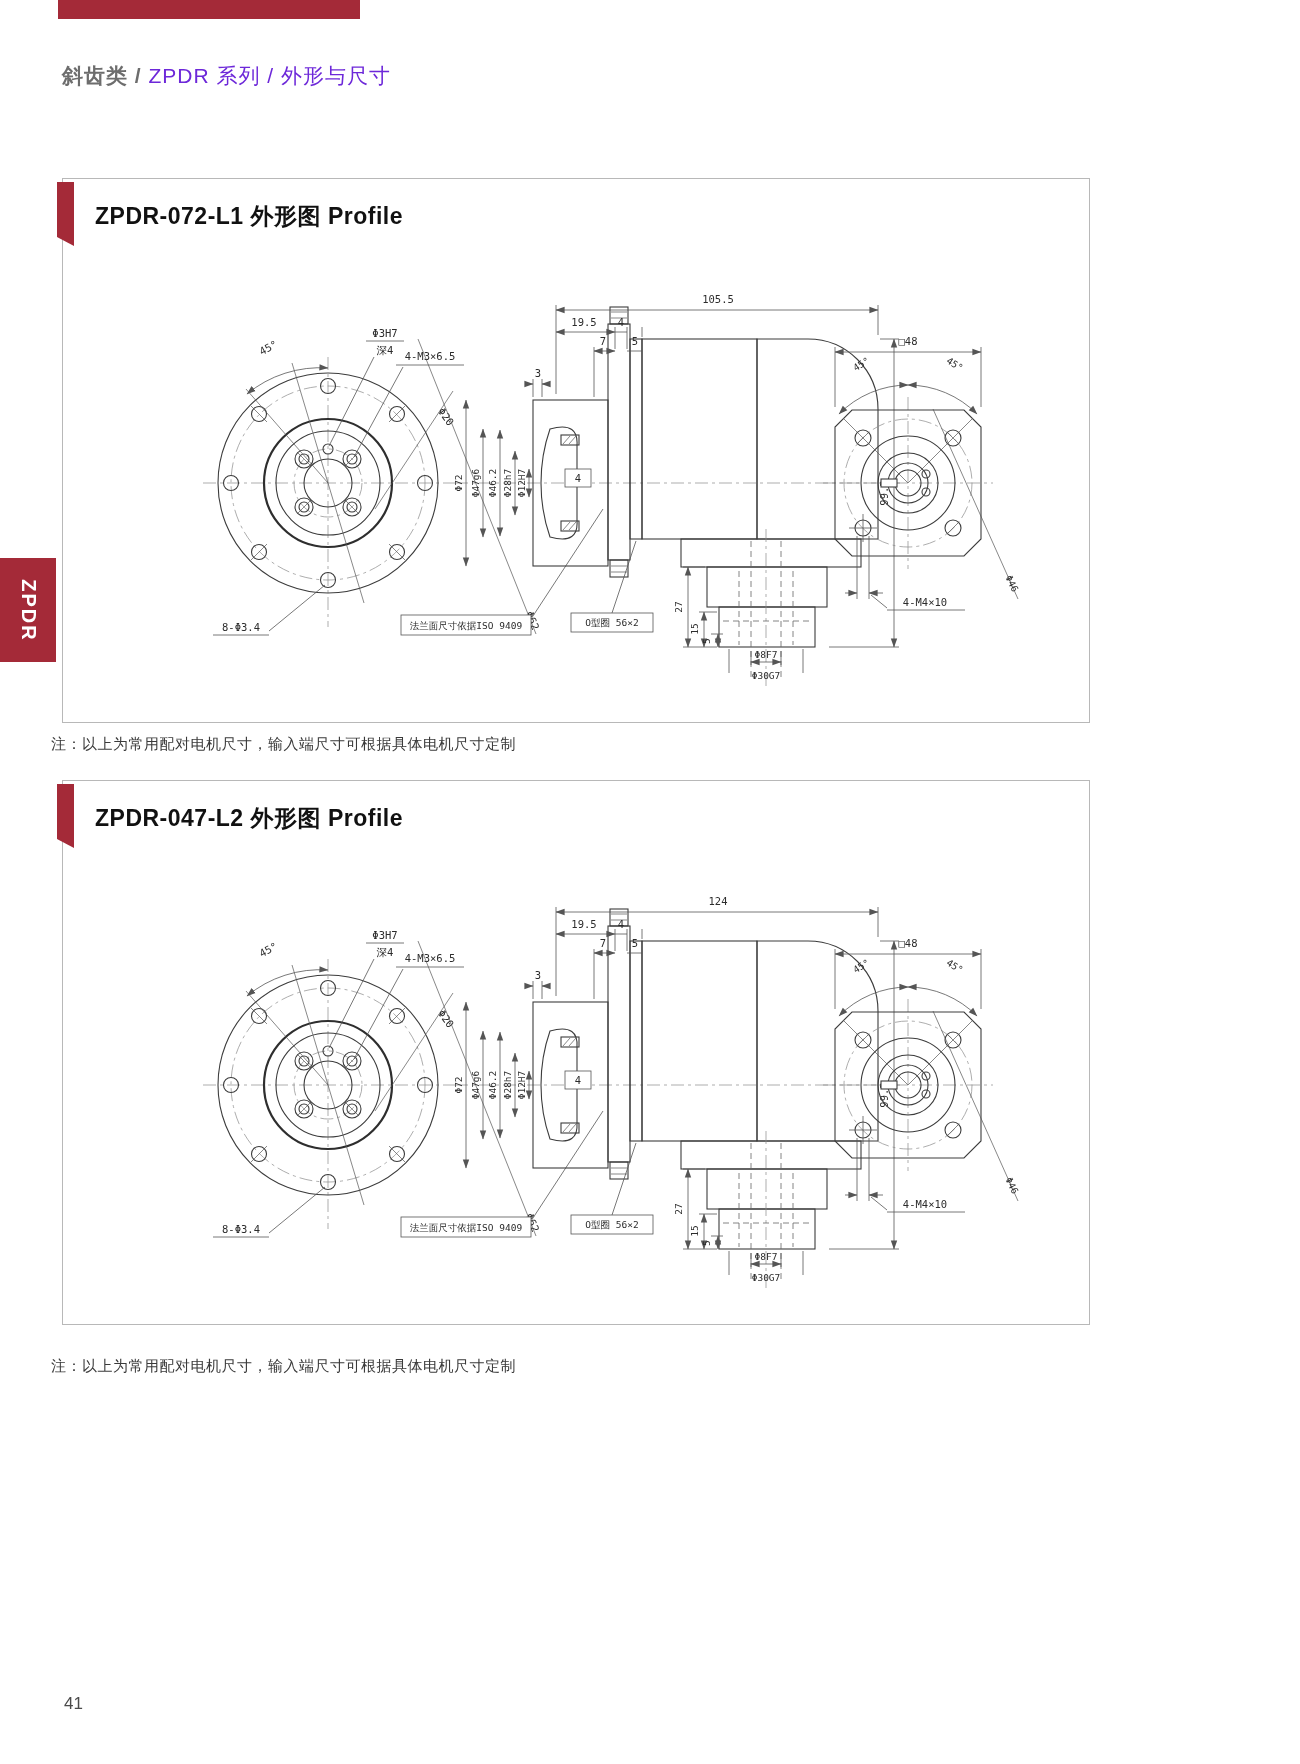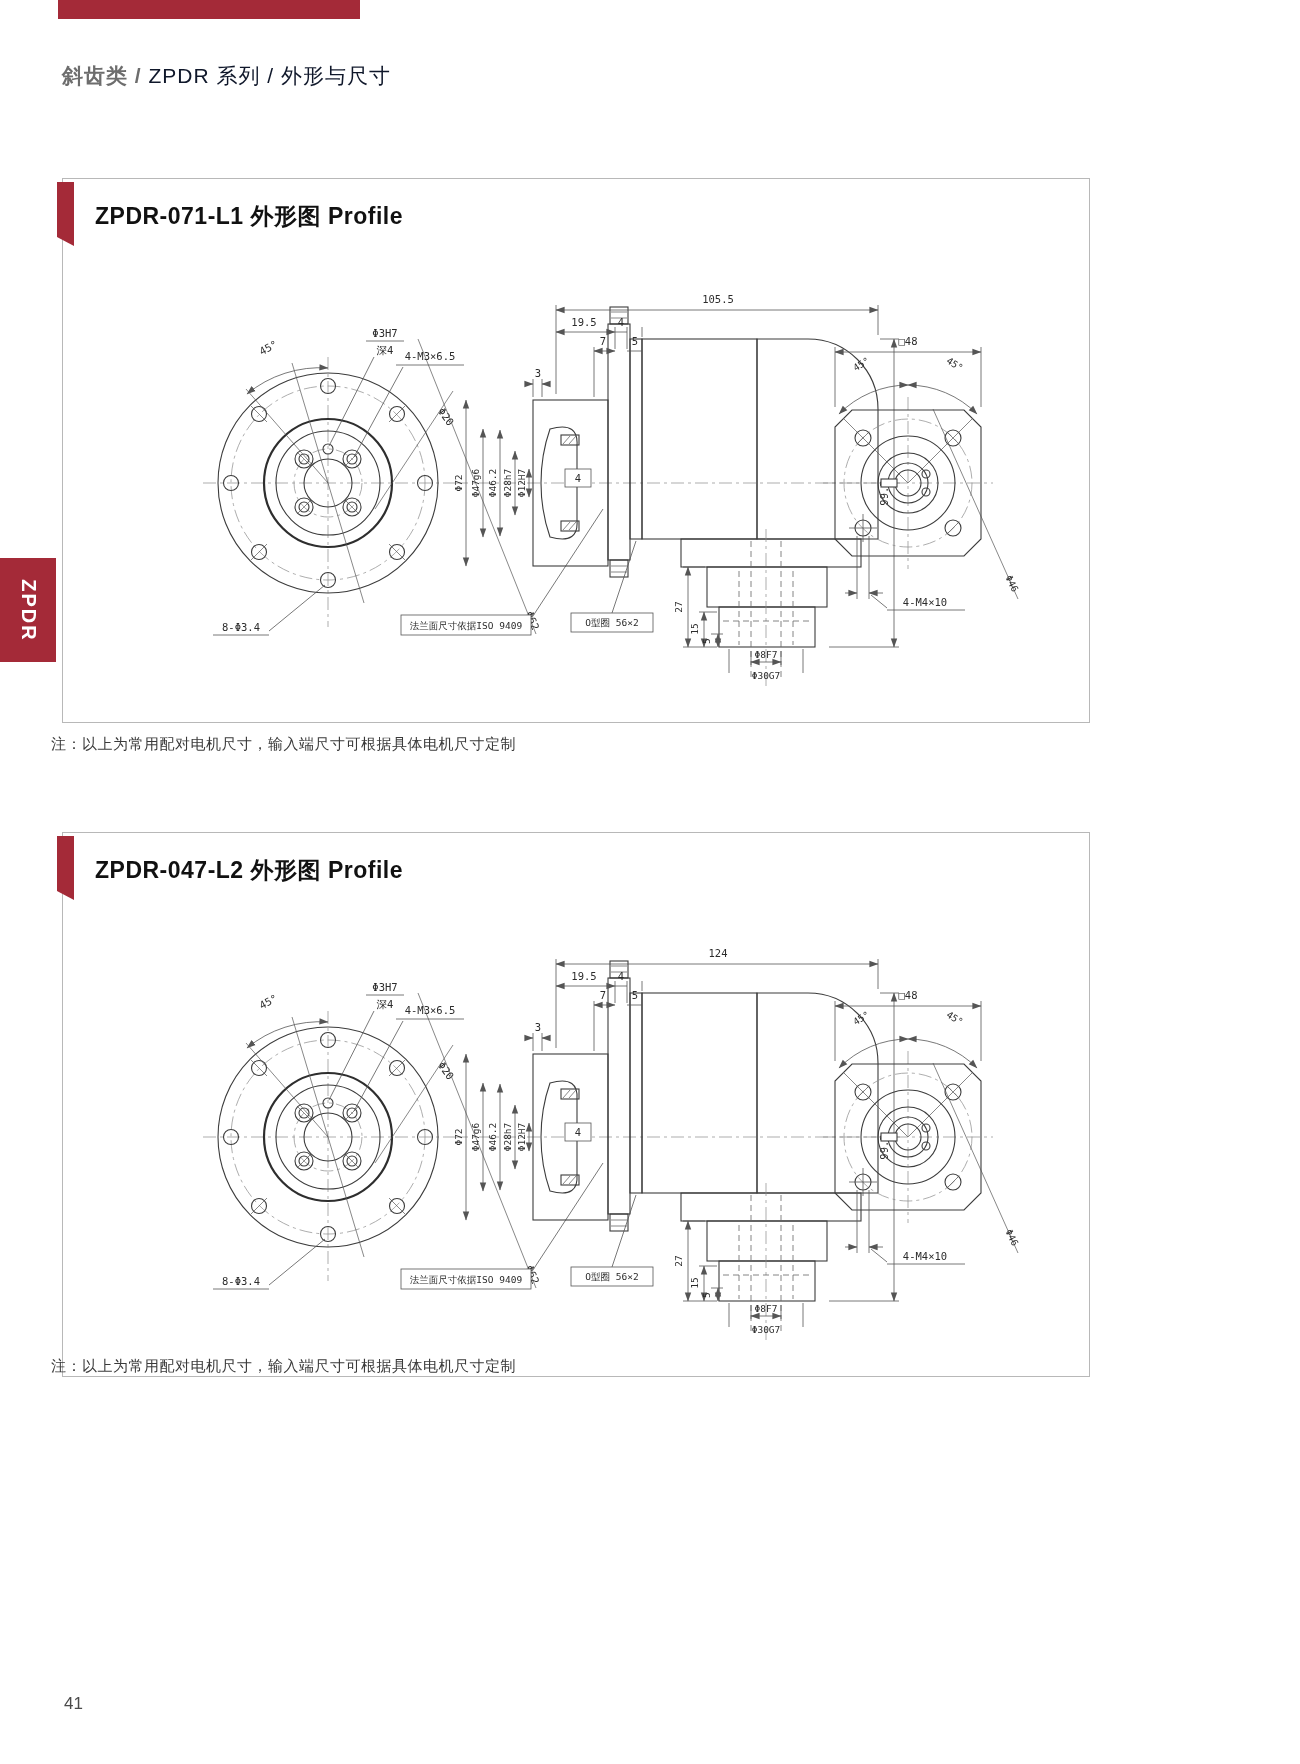--- a/index.html
+++ b/index.html
@@ -4,26 +4,26 @@
 <style>
   html,body{margin:0;padding:0;}
   body{
     width:1300px;height:1764px;position:relative;background:#ffffff;
     font-family:"Liberation Sans","DejaVu Sans",sans-serif;color:#222;
     overflow:hidden;
   }
   .topbar{position:absolute;left:58px;top:0;width:302px;height:19px;background:#A42A38;}
   .breadcrumb{position:absolute;left:62px;top:62px;font-size:21px;letter-spacing:1px;}
   .breadcrumb .b1{color:#6d6d6d;font-weight:bold;margin-top:6px;}
-  .breadcrumb .b2{color:#0f172a;}
+  .breadcrumb .b2{color:#6d28d9;}
   .panel{
     position:absolute;left:62px;width:1028px;height:545px;
     border:1px solid #b8b8b8;background:#fff;box-sizing:border-box;
   }
-  #panel1{top:178px;} #panel2{top:832px;}
+  #panel1{top:178px;} #panel2{top:780px;}
   .ribbon{
     position:absolute;left:-6px;top:3px;width:17px;height:64px;background:#A42A38;
     clip-path:polygon(0 0,100% 0,100% 100%,0 86%);
   }
   .panel-title{
     position:absolute;left:32px;top:22px;font-size:23px;font-weight:bold;color:#111;
     letter-spacing:.5px;
   }
   .note{position:absolute;left:51px;font-size:15px;color:#3a3a3a;letter-spacing:.5px;}
   #note1{top:735px;} #note2{top:1357px;}
@@ -53,21 +53,21 @@
 <body>
 
 <div class="topbar"></div>
 
 <div class="breadcrumb">
   <span class="b1">斜齿类 /</span><span class="b2"> ZPDR 系列 / 外形与尺寸</span>
 </div>
 
 <div class="panel" id="panel1">
   <div class="ribbon"></div>
-  <div class="panel-title">ZPDR-071-L1 外形图 Profile</div>
+  <div class="panel-title">ZPDR-072-L1 外形图 Profile</div>
 
   <svg class="drawing" viewBox="0 0 1028 545">
     <defs>
       <marker id="aE" markerWidth="10" markerHeight="8" refX="8.6" refY="4" orient="auto" markerUnits="userSpaceOnUse">
         <path d="M0,0.8 L9,4 L0,7.2 Z" fill="#555"></path>
       </marker>
       <marker id="aS" markerWidth="10" markerHeight="8" refX="0.4" refY="4" orient="auto" markerUnits="userSpaceOnUse">
         <path d="M9,0.8 L0,4 L9,7.2 Z" fill="#555"></path>
       </marker>
     </defs>

